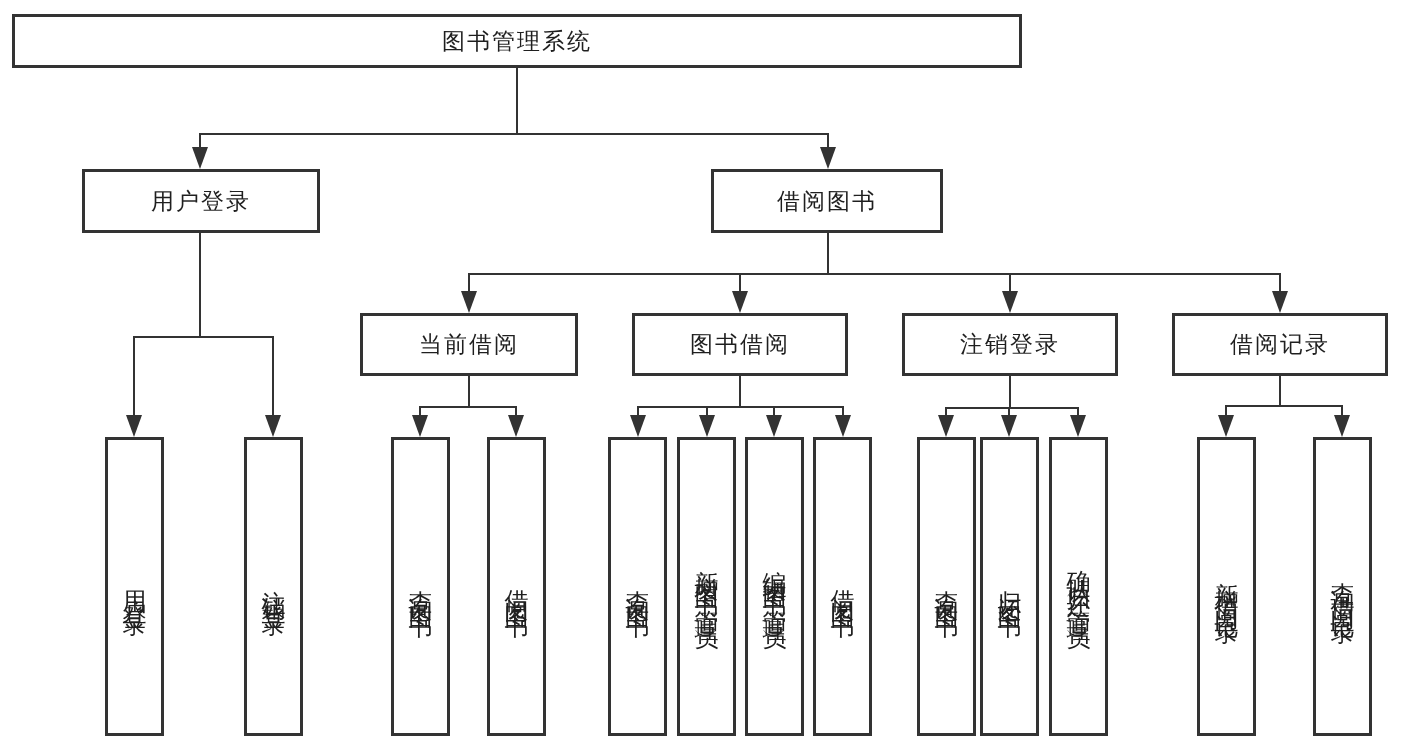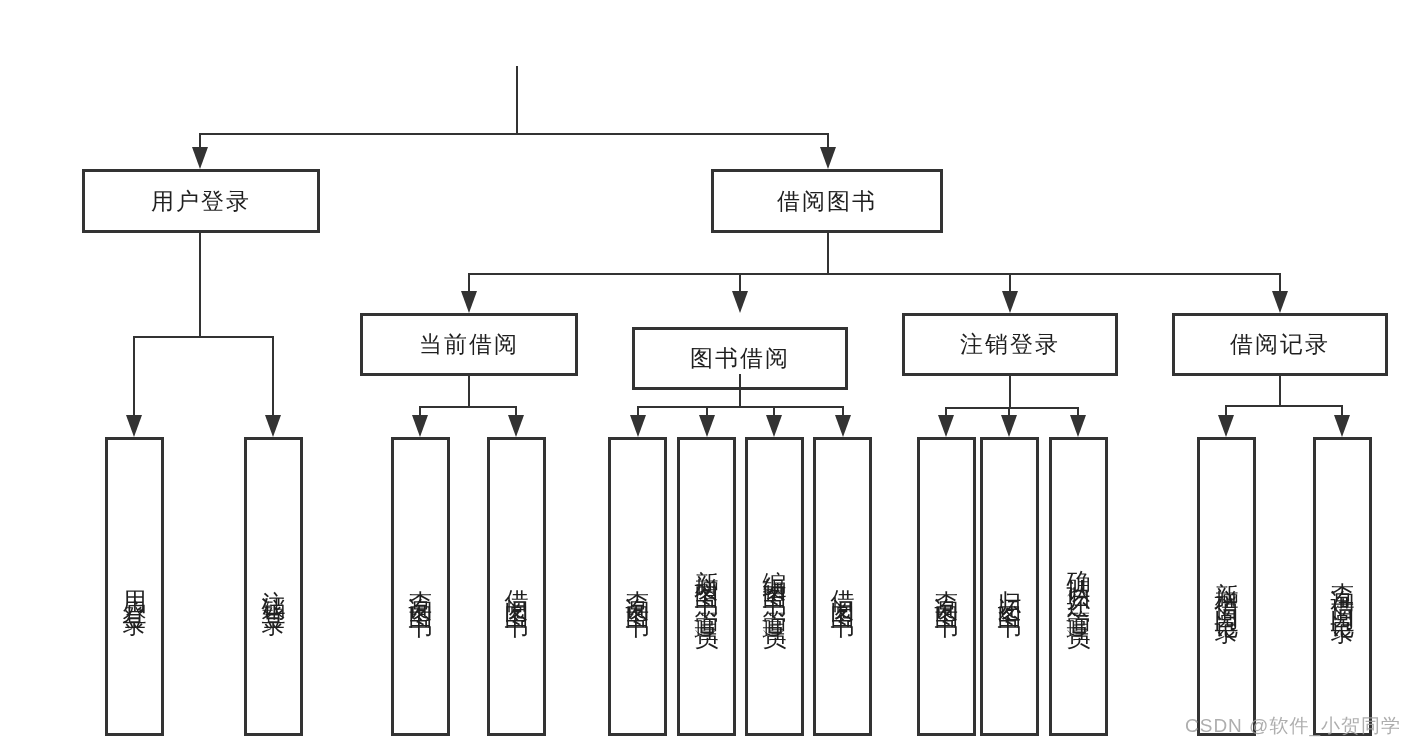--- a/index.html
+++ b/index.html
@@ -59,20 +59,23 @@
     font-size: 19px;
     letter-spacing: 1px;
     white-space: nowrap;
   }
 </style>
 </head>
 <body>
 
 <div class="canvas">
 
+  <div class="box" style="left:12px; top:14px; width:1010px; height:54px;">
+    <span>图书管理系统</span>
+  </div>
 
   <div class="vline" style="left:516px; top:66px; height:67px;"></div>
   <div class="hline" style="left:200px; top:133px; width:629px;"></div>
   <div class="vline" style="left:199px; top:133px; height:18px;"></div>
   <div class="arrow" style="left:192px; top:147px;"></div>
   <div class="vline" style="left:827px; top:133px; height:18px;"></div>
   <div class="arrow" style="left:820px; top:147px;"></div>
 
   <div class="box" style="left:82px; top:169px; width:238px; height:64px;">
     <span>用户登录</span>
@@ -95,21 +98,21 @@
   <div class="vline" style="left:739px; top:273px; height:22px;"></div>
   <div class="arrow" style="left:732px; top:291px;"></div>
   <div class="vline" style="left:1009px; top:273px; height:22px;"></div>
   <div class="arrow" style="left:1002px; top:291px;"></div>
   <div class="vline" style="left:1279px; top:273px; height:22px;"></div>
   <div class="arrow" style="left:1272px; top:291px;"></div>
 
   <div class="box" style="left:360px; top:313px; width:218px; height:63px;">
     <span>当前借阅</span>
   </div>
-  <div class="box" style="left:632px; top:327px; width:216px; height:63px;">
+  <div class="box" style="left:632px; top:313px; width:216px; height:63px;">
     <span>图书借阅</span>
   </div>
   <div class="box" style="left:902px; top:313px; width:216px; height:63px;">
     <span>注销登录</span>
   </div>
   <div class="box" style="left:1172px; top:313px; width:216px; height:63px;">
     <span>借阅记录</span>
   </div>
 
   <div class="vline" style="left:468px; top:374px; height:32px;"></div>
@@ -183,15 +186,14 @@
     <span class="vtext">确认归还（管理员）</span>
   </div>
 
   <div class="box leaf" style="left:1197px; top:437px; width:59px; height:299px;">
     <span class="vtext">新增借阅记录</span>
   </div>
   <div class="box leaf" style="left:1313px; top:437px; width:59px; height:299px;">
     <span class="vtext">查询借阅记录</span>
   </div>
 
-  <div class="watermark">CSDN @软件_小贺同学</div>
 
 </div>
 
 </body></html>

